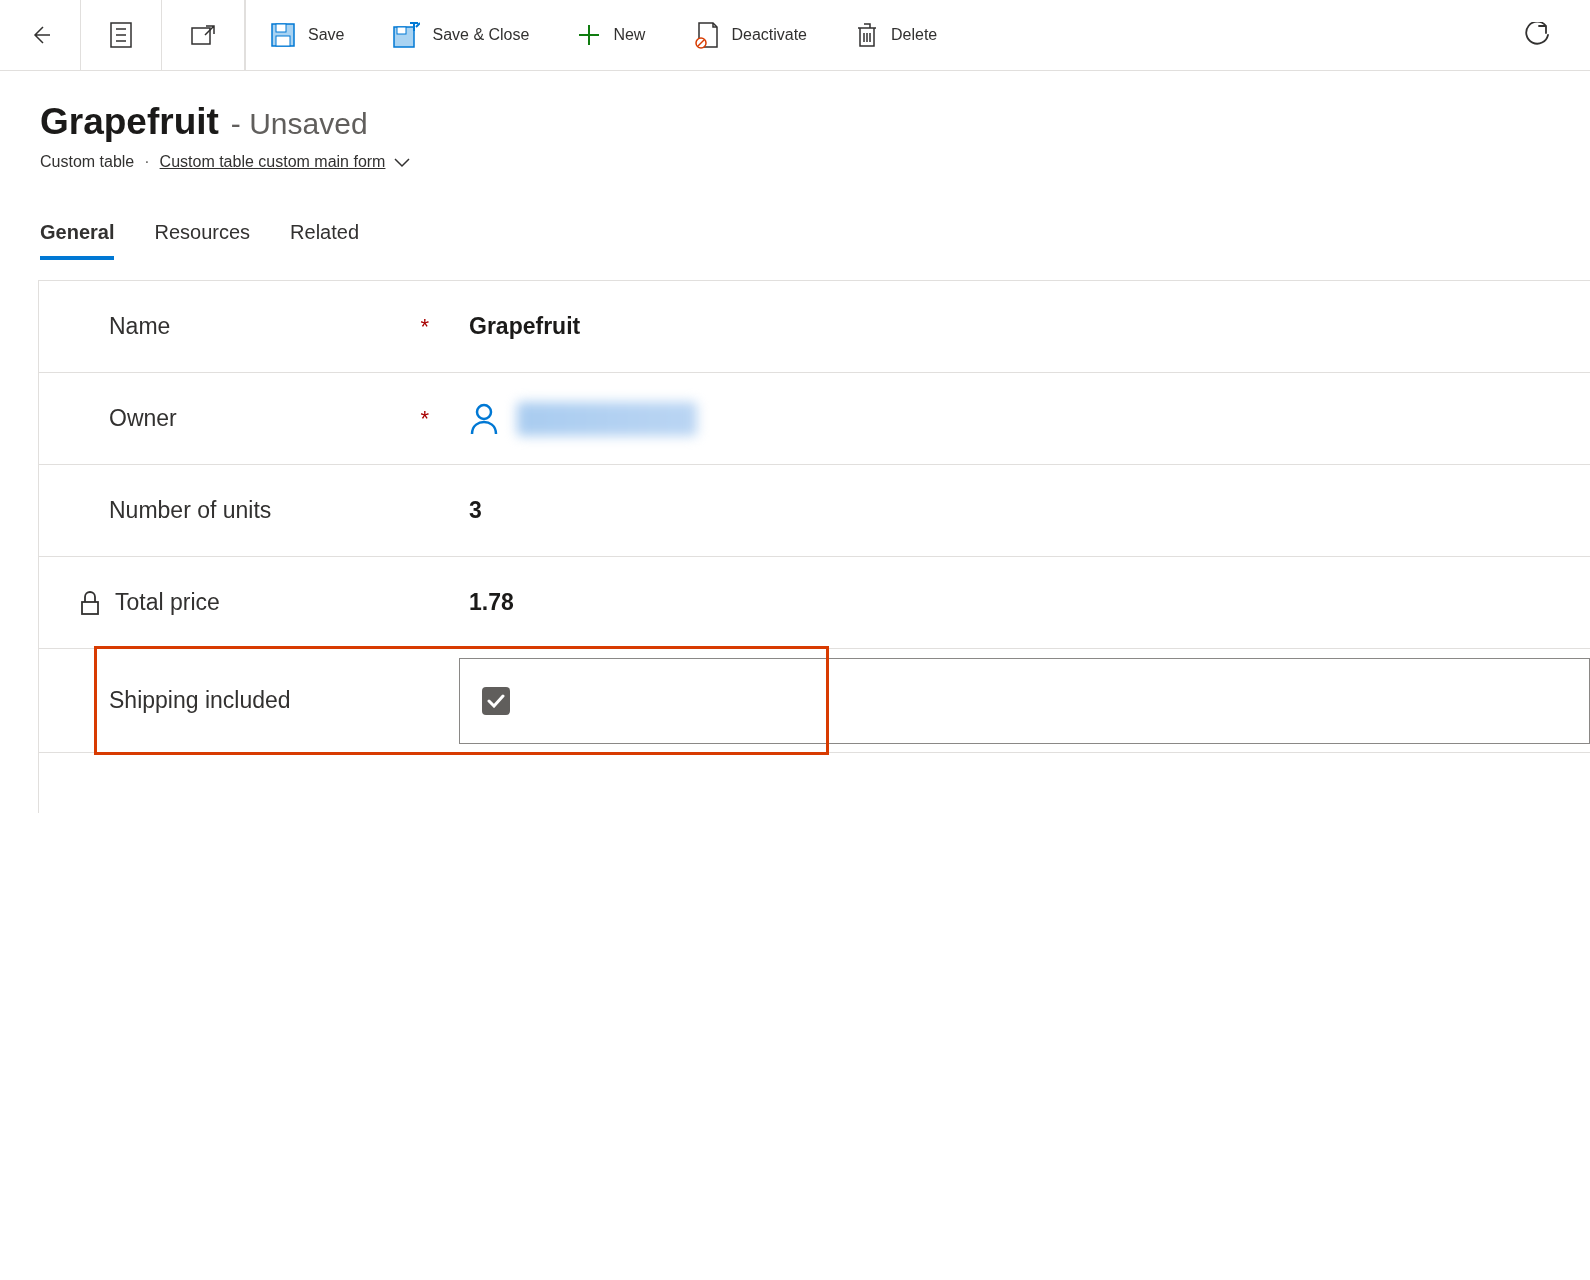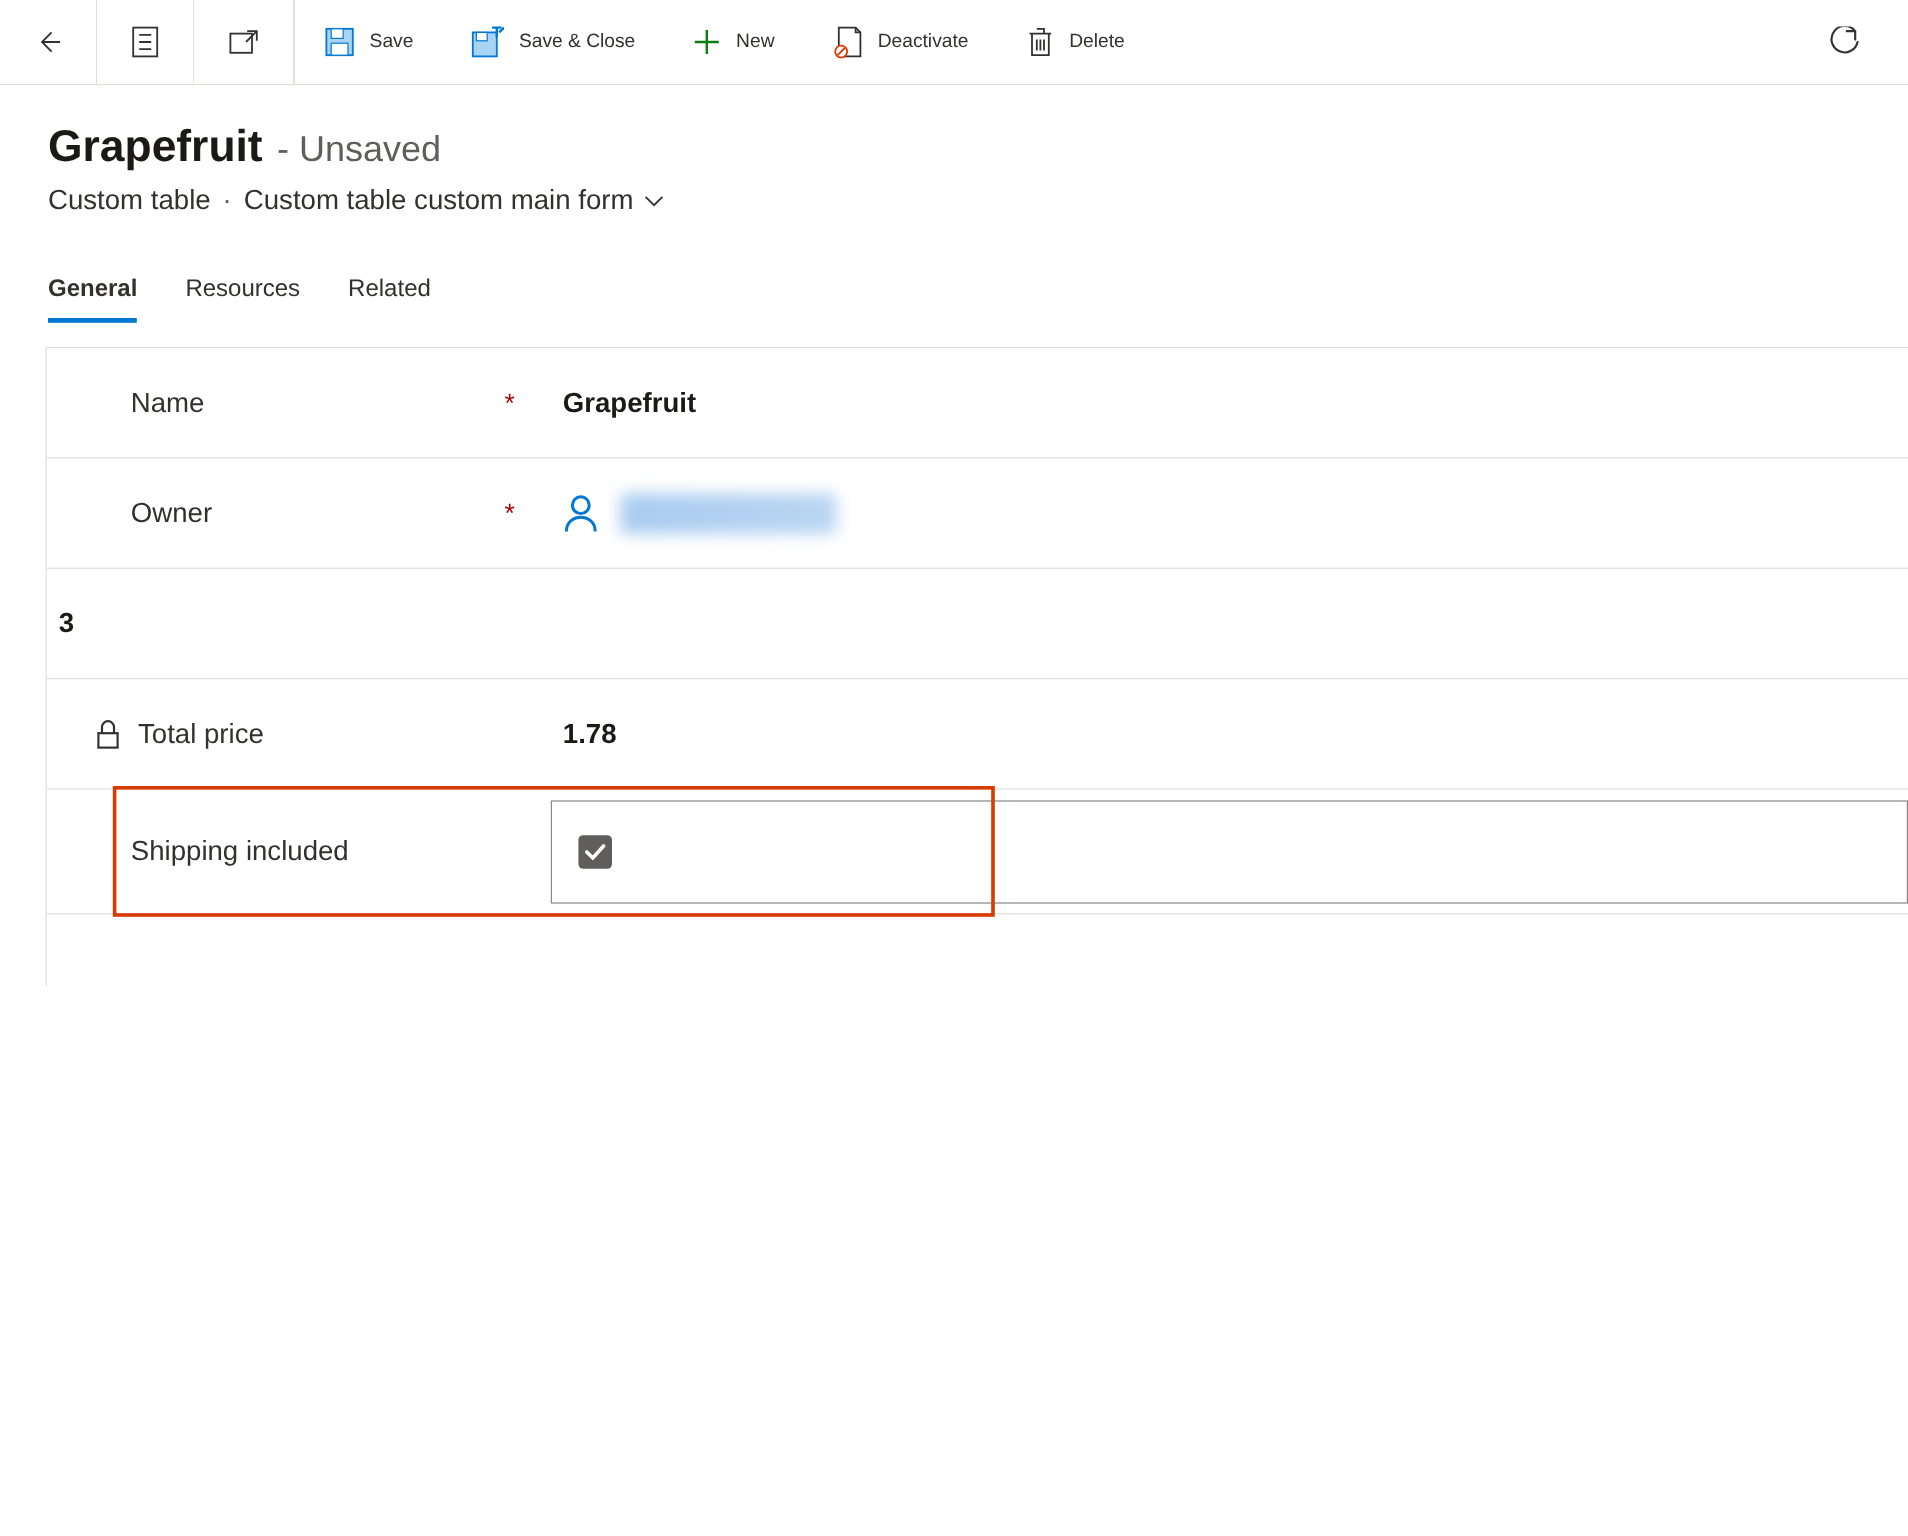--- a/index.html
+++ b/index.html
@@ -62,31 +62,32 @@
     .unsaved {
       font-size: 30px;
       color: #605e5c;
       font-weight: 400;
     }
     .subtitle-row {
       display: flex;
       align-items: center;
       gap: 10px;
       margin-top: 10px;
-      font-size: 23px;
+      font-size: 16px;
       color: #323130;
     }
     .dot-sep {
       color: #605e5c;
     }
     .form-selector {
       display: flex;
       align-items: center;
       gap: 8px;
       cursor: pointer;
+      text-decoration: underline;
     }
     
     .tabs {
       display: flex;
       gap: 40px;
       padding: 40px 40px 0 40px;
     }
     .tab {
       font-size: 20px;
       color: #323130;
@@ -294,20 +295,23 @@
       <svg class="owner-icon" width="30" height="34" viewBox="0 0 30 34" fill="none" stroke="#0078d4" stroke-width="2.5">
           <circle cx="15" cy="10" r="7"></circle>
           <path d="M3 32 C3 23 10 20 15 20 C20 20 27 23 27 32"></path>
         </svg>
       <div class="owner-name-redacted"></div>
     </div>
   </div>
 
 
   <div class="form-row">
+    <div class="label-col">
+      <span>Number of units</span>
+    </div>
     <div class="value-col">
       <span>3</span>
     </div>
   </div>
 
   <div class="form-row">
     <div class="label-col locked">
       <svg width="22" height="26" viewBox="0 0 22 26" fill="none" stroke="#323130" stroke-width="1.8">
           <rect x="3" y="12" width="16" height="12"></rect>
           <path d="M6 12 V7 A5 5 0 0 1 16 7 V12"></path>

